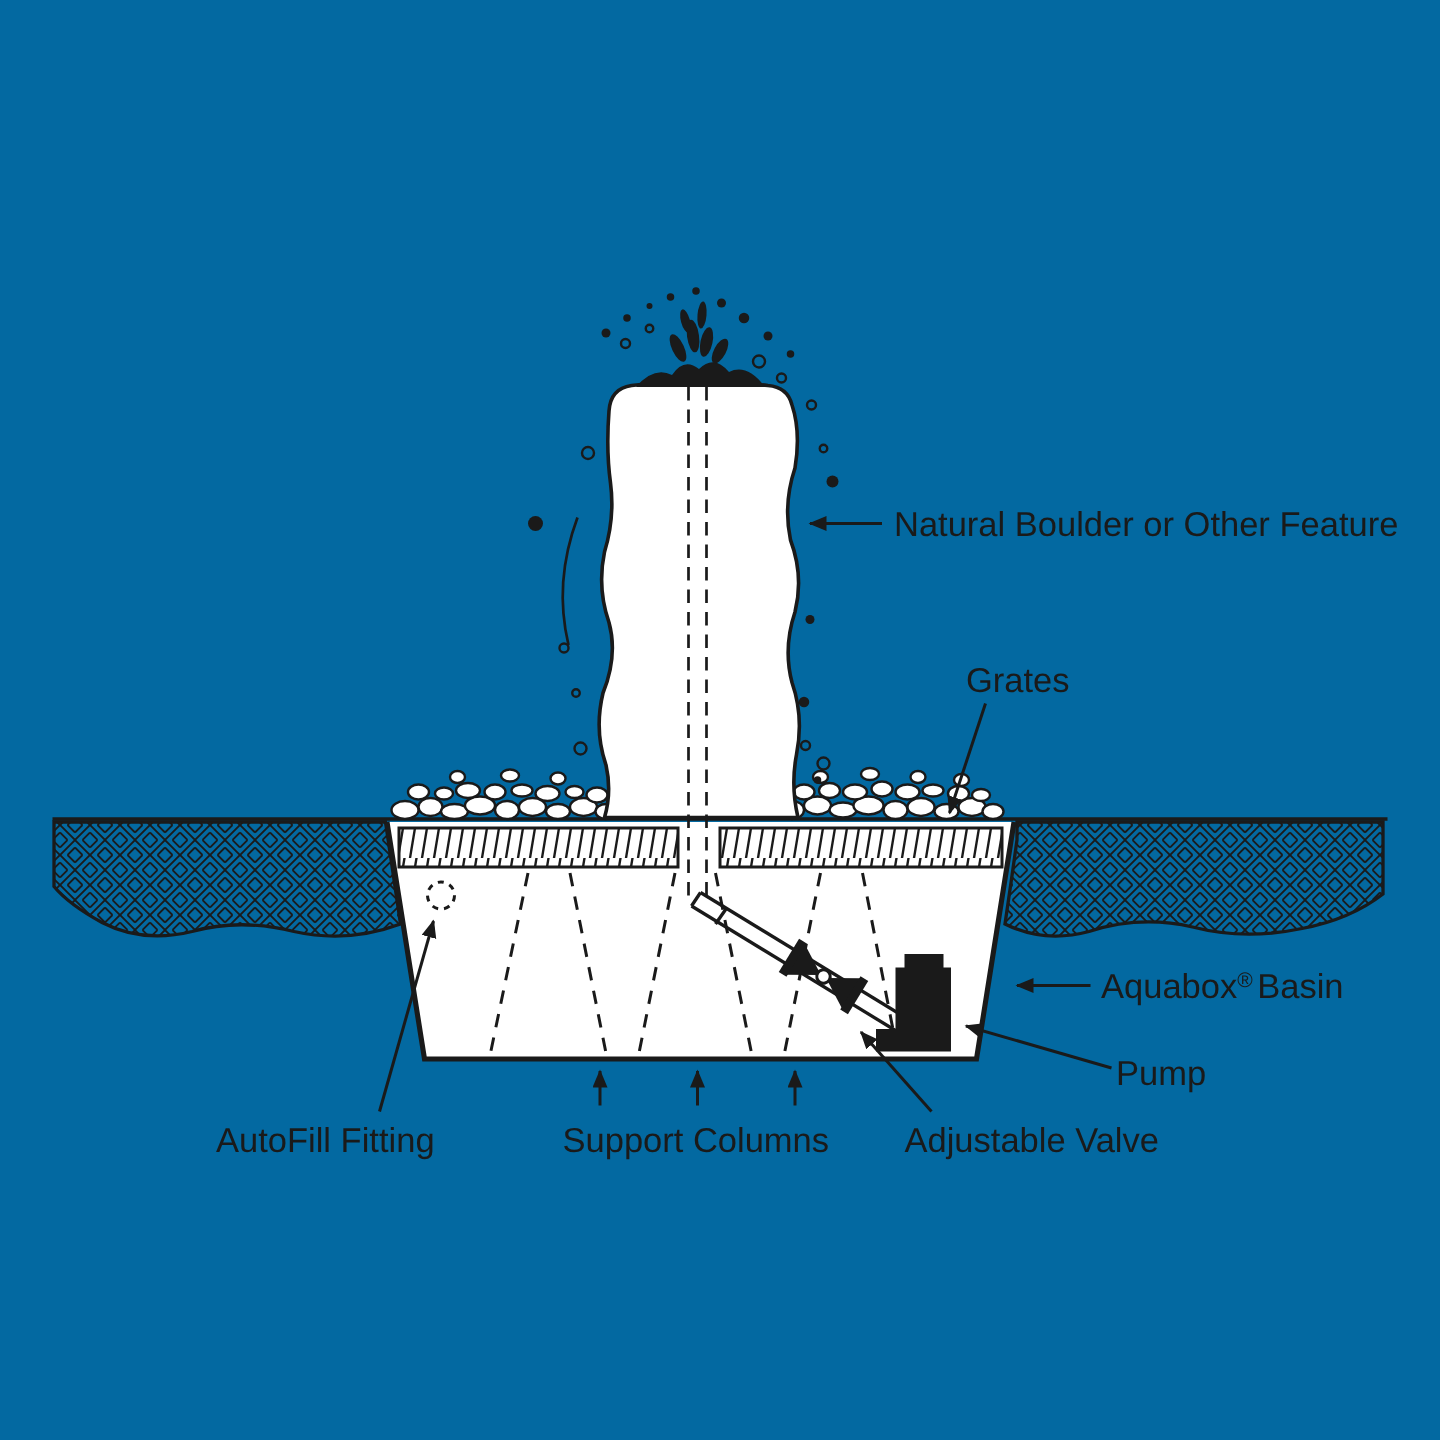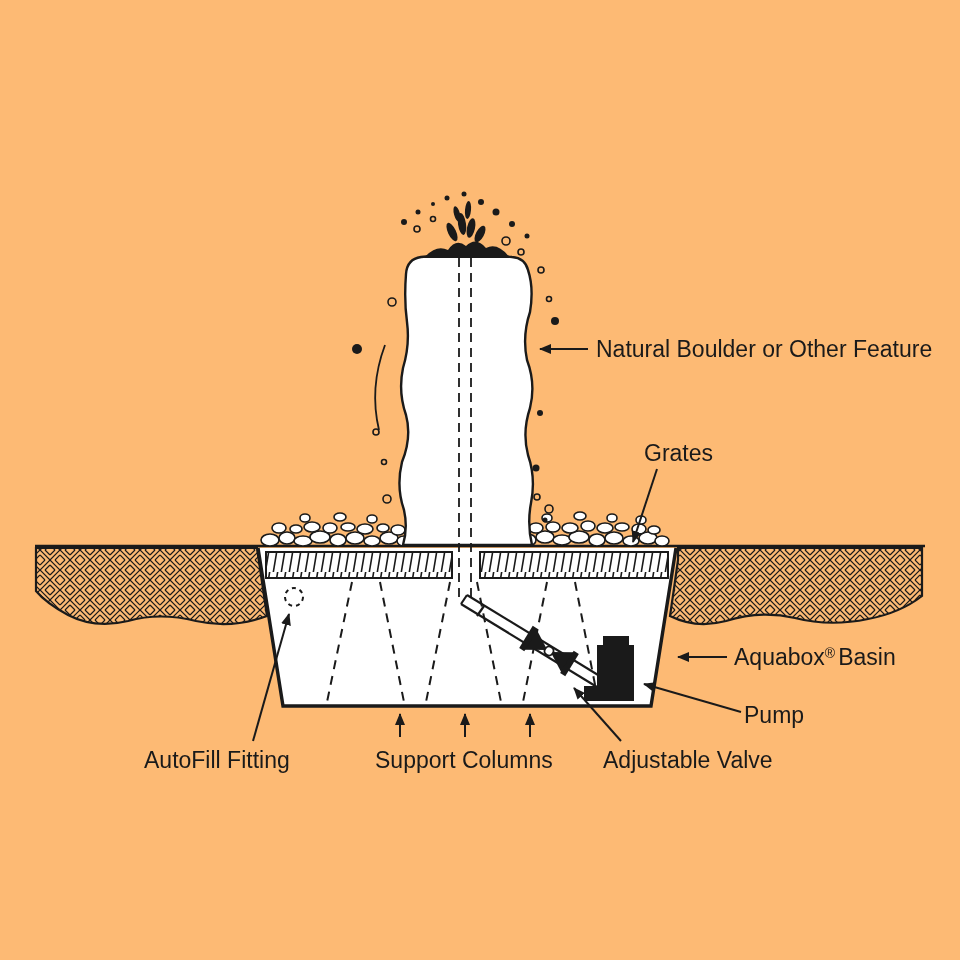--- a/index.html
+++ b/index.html
@@ -1,16 +1,16 @@
 <!DOCTYPE html>
 <html><head>
 <meta charset="utf-8">
 <style>
   html,body{margin:0;padding:0;background:#ffffff;}
-  .stage{position:relative;width:960px;height:960px;background:#fdba74;overflow:hidden;}
+  .stage{position:relative;width:960px;height:960px;background:#0369a1;overflow:hidden;}
   svg{display:block;}
   svg text{font-family:"Liberation Sans","DejaVu Sans",sans-serif;font-size:23px;fill:#1a1a1a;}
   .reg{font-size:14px;}
 </style>
 </head>
 <body>
 
 <div class="stage">
 <svg width="960" height="960" viewBox="0 0 960 960">
   <defs>

